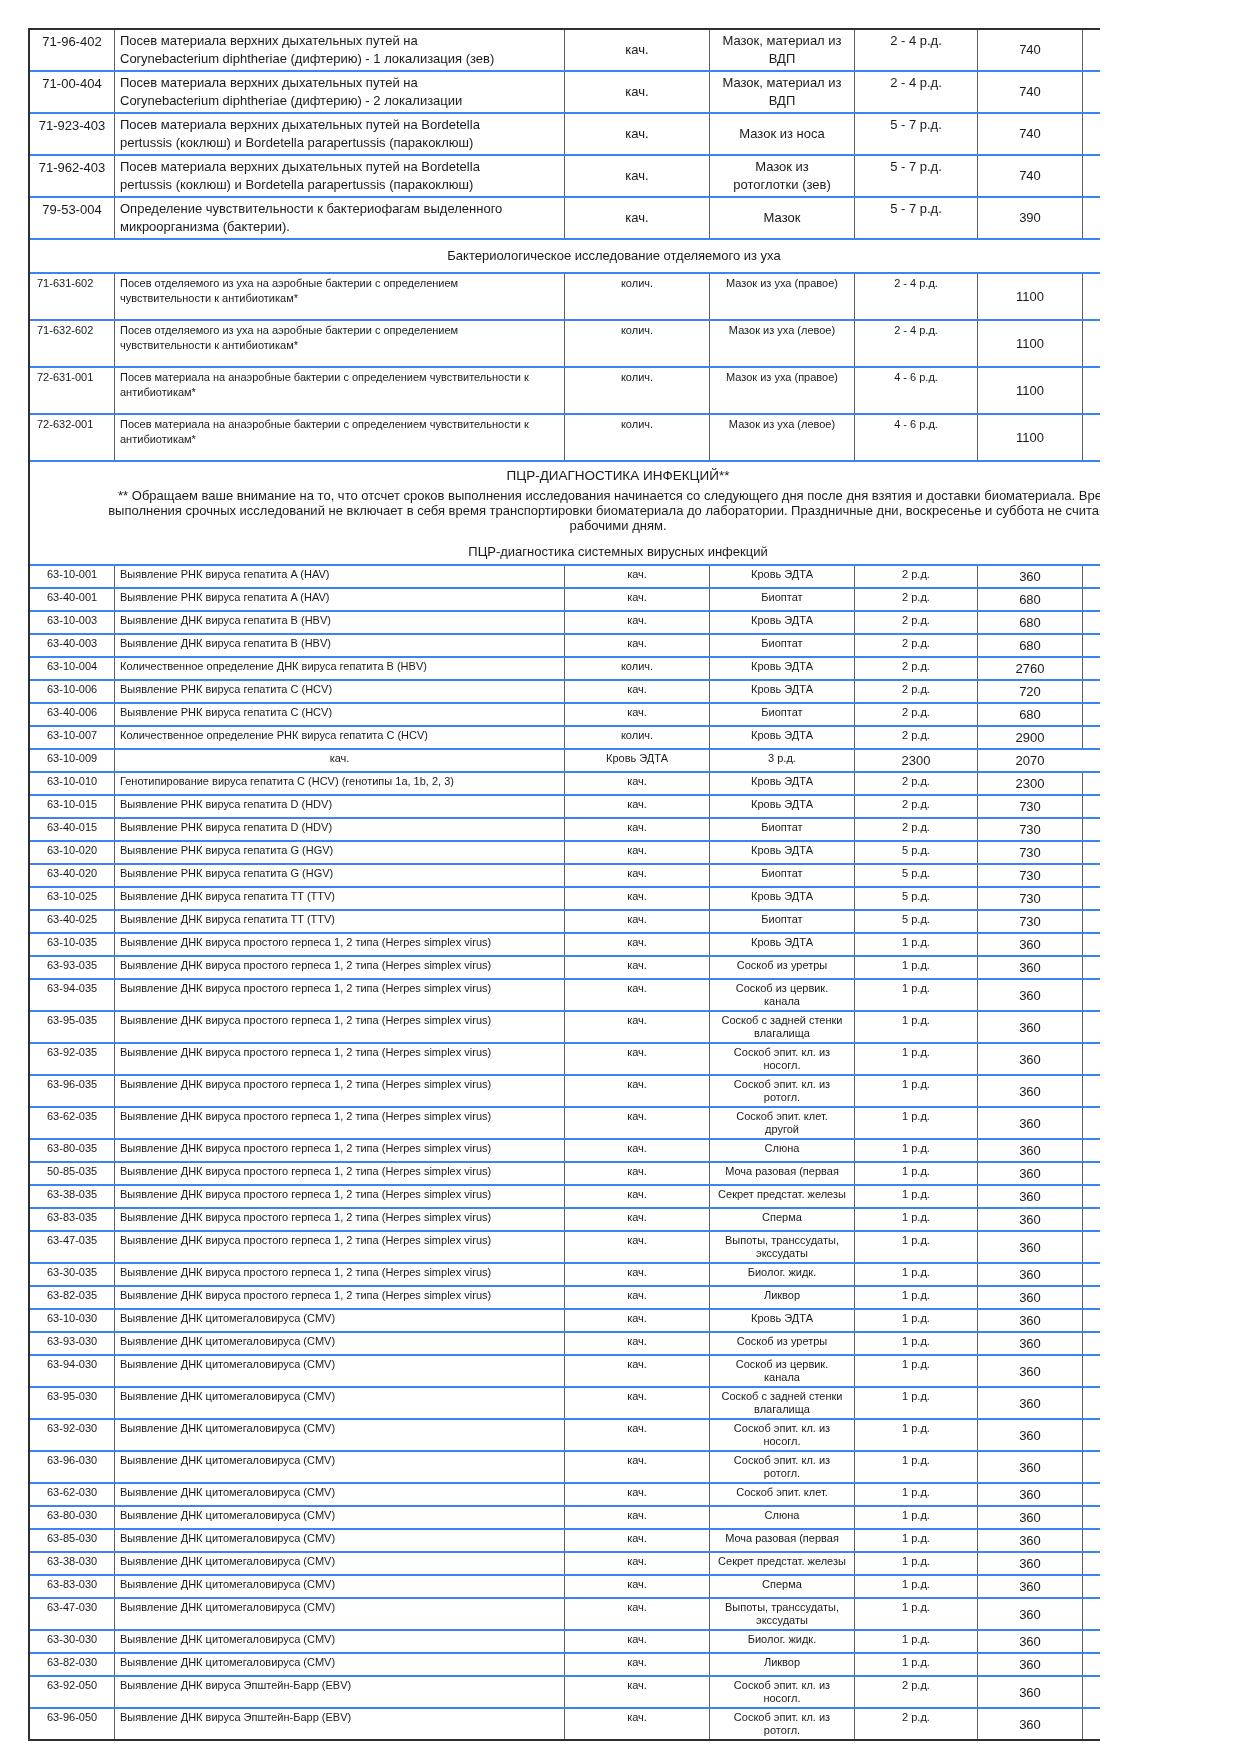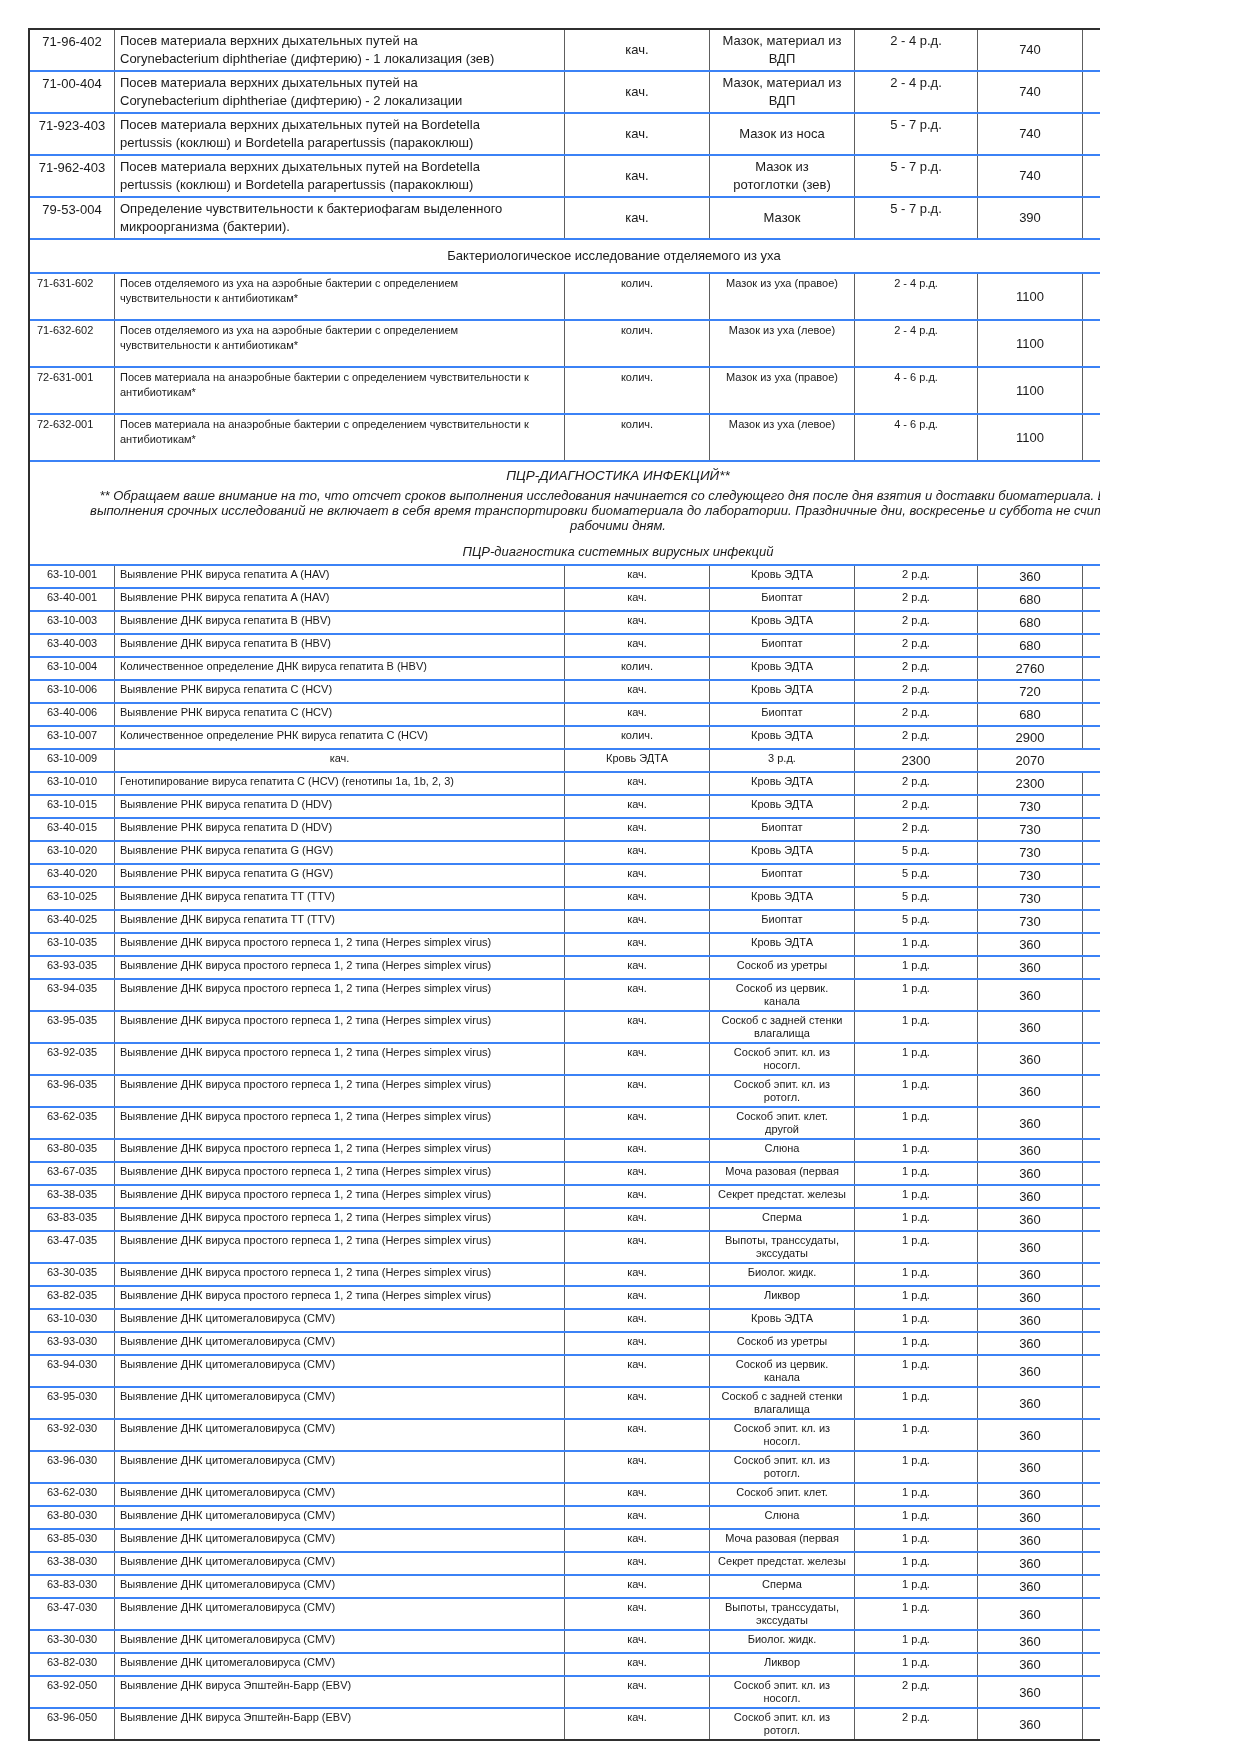--- a/index.html
+++ b/index.html
@@ -61,21 +61,20 @@
     padding: 8px 4px;
     min-height: 20px;
   }
   
   .note-row {
     display: block;
     text-align: center;
     font-size: 13px;
     min-height: 102px;
     padding: 5px 9px 4px 17px;
-    font-style: italic;
   }
   .note-title { font-size: 13.5px; line-height: 17px; }
   .note-body  { margin-top: 4px; line-height: 15px; white-space: pre-line; }
   .note-sub   { margin-top: 10px; line-height: 17px; }
 </style>
 </head>
 <body>
 
 <div class="page">
   <div class="tbl">
@@ -394,21 +393,21 @@
       <div class="row s-pcr">
         <div class="cell c-code"><span>63-80-035</span></div>
         <div class="cell c-name"><span>Выявление ДНК вируса простого герпеса 1, 2 типа (Herpes simplex virus)</span></div>
         <div class="cell c-method"><span>кач.</span></div>
         <div class="cell c-biomat"><span>Слюна</span></div>
         <div class="cell c-term"><span>1 р.д.</span></div>
         <div class="cell c-price"><span>360</span></div>
         <div class="cell c-price c-price2"><span>324</span></div>
       </div>
       <div class="row s-pcr">
-        <div class="cell c-code"><span>63-67-035</span></div>
+        <div class="cell c-code"><span>50-85-035</span></div>
         <div class="cell c-name"><span>Выявление ДНК вируса простого герпеса 1, 2 типа (Herpes simplex virus)</span></div>
         <div class="cell c-method"><span>кач.</span></div>
         <div class="cell c-biomat"><span>Моча разовая (первая</span></div>
         <div class="cell c-term"><span>1 р.д.</span></div>
         <div class="cell c-price"><span>360</span></div>
         <div class="cell c-price c-price2"><span>324</span></div>
       </div>
       <div class="row s-pcr">
         <div class="cell c-code"><span>63-38-035</span></div>
         <div class="cell c-name"><span>Выявление ДНК вируса простого герпеса 1, 2 типа (Herpes simplex virus)</span></div>

